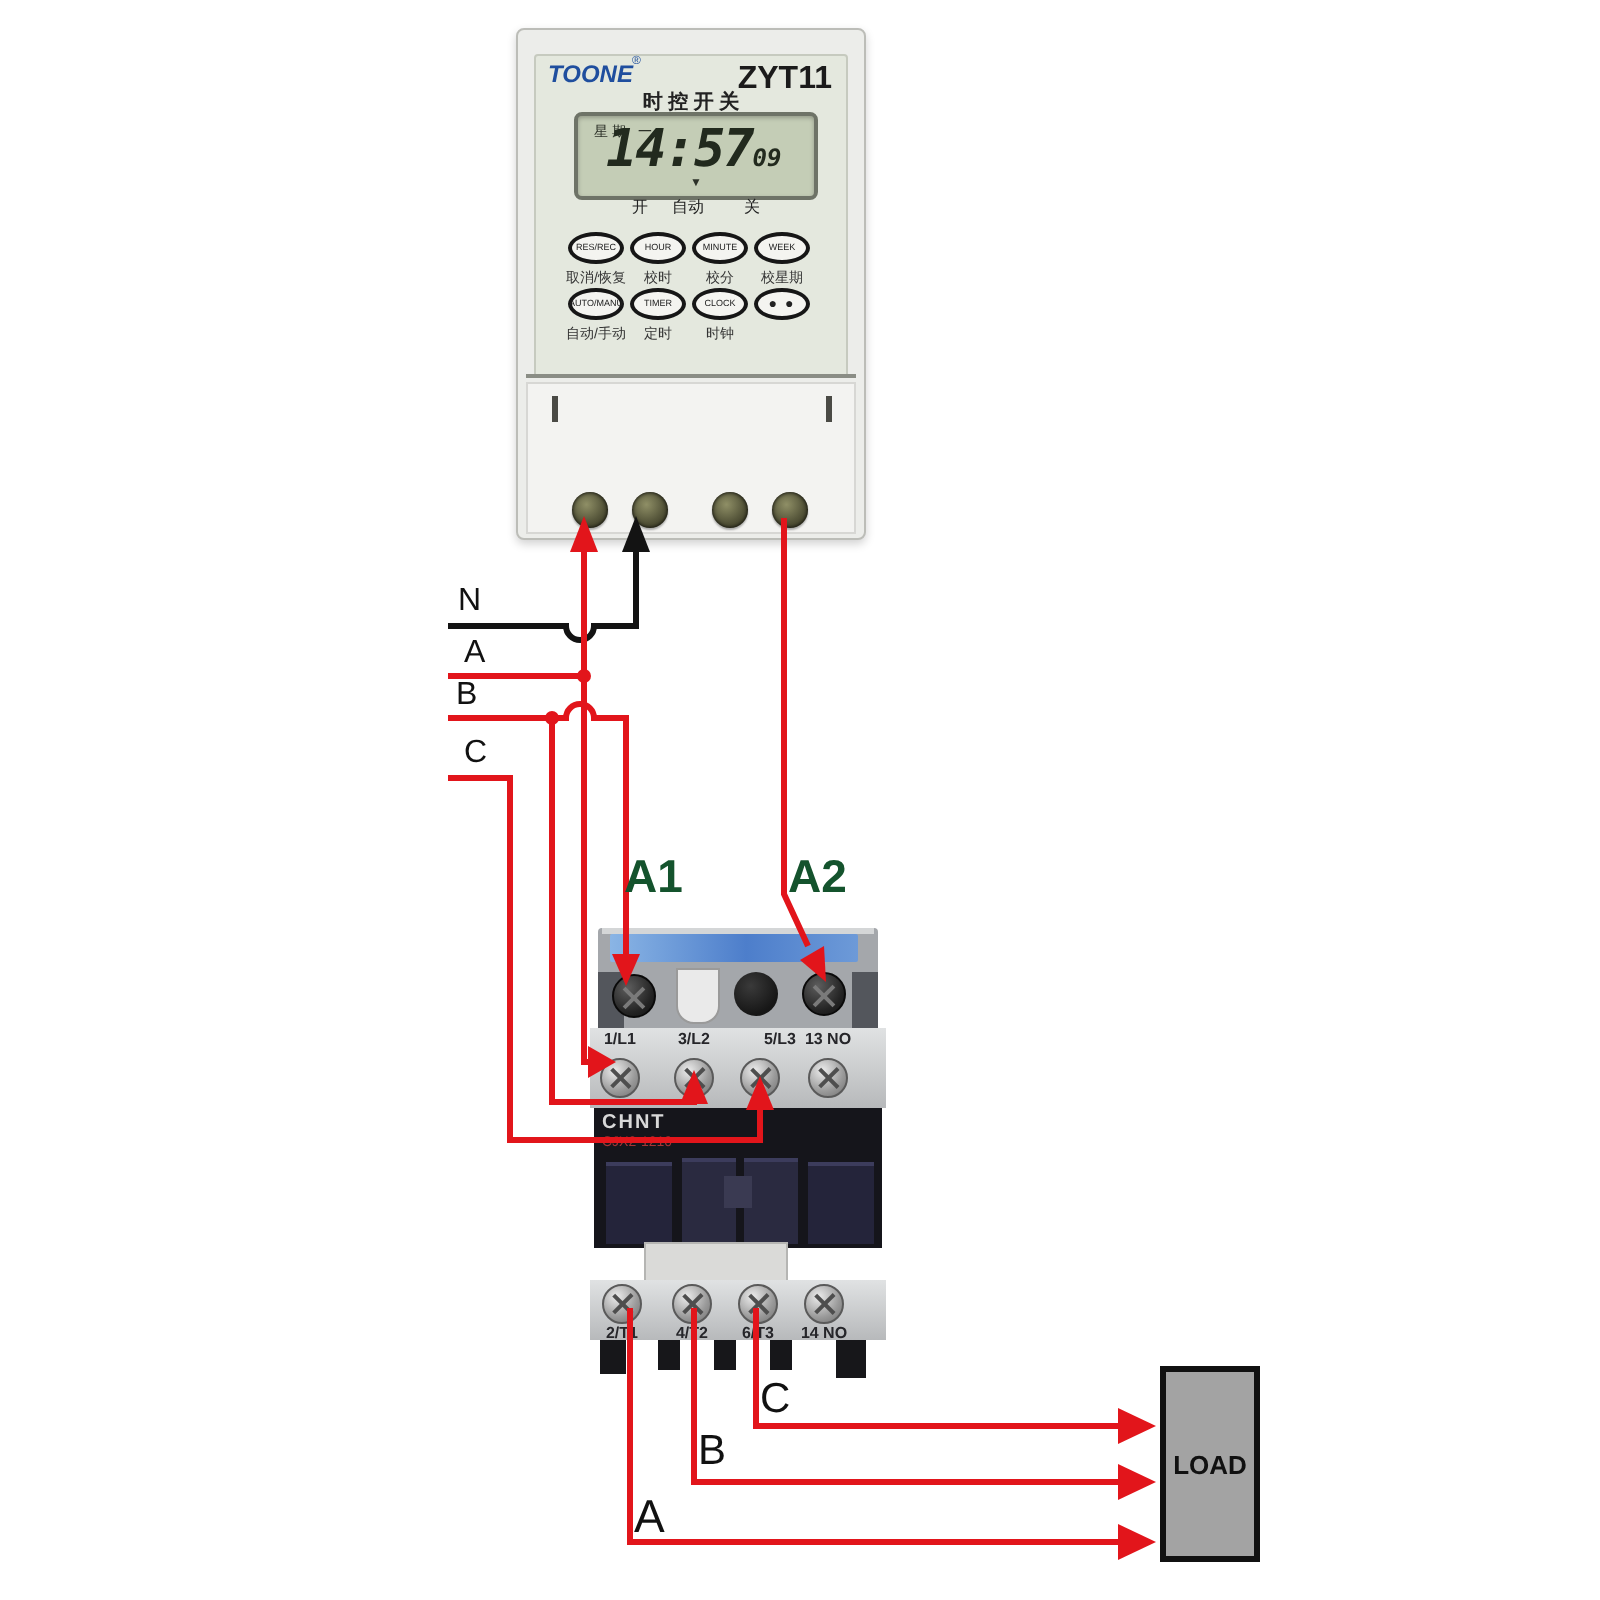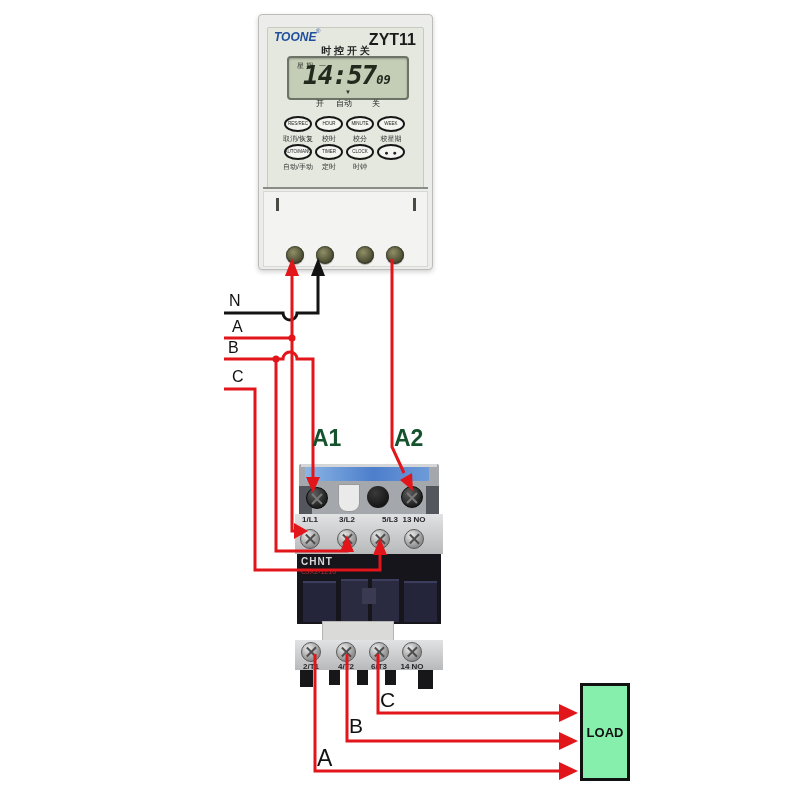--- a/index.html
+++ b/index.html
@@ -37,21 +37,21 @@
                border:1px solid #d7d7d4;box-sizing:border-box;}
   .clip{position:absolute;width:3px;height:13px;background:#4a4a45;top:6px;}
   .screw-t{position:absolute;width:18px;height:18px;border-radius:50%;top:54px;
            background:radial-gradient(circle at 40% 35%,#8f8f66,#55553a 55%,#33331f 100%);
            box-shadow:inset 0 0 2px #000,0 1px 1px rgba(0,0,0,.3);}
 
   
   .psbox{position:absolute;left:177px;top:300px;width:47px;height:98px;background:#fff;
          border:3px solid #111;box-sizing:border-box;display:flex;flex-direction:column;
          align-items:center;justify-content:center;font-size:11px;font-weight:bold;line-height:14px;}
-  .loadbox{position:absolute;left:580px;top:683px;width:50px;height:98px;background:#86efac;
+  .loadbox{position:absolute;left:580px;top:683px;width:50px;height:98px;background:#a3a3a3;
            border:3px solid #111;box-sizing:border-box;display:flex;align-items:center;
            justify-content:center;font-size:13px;font-weight:bold;}
 
   
   .contactor{position:absolute;left:293px;top:462px;width:152px;height:233px;}
   .ct-top{position:absolute;left:6px;top:2px;width:140px;height:52px;background:#a4a7ab;border-radius:2px;}
   .ct-topedge{position:absolute;left:8px;top:2px;width:136px;height:3px;background:#d4d6d7;}
   .ct-blue{position:absolute;left:12px;top:5px;width:124px;height:14px;
            background:linear-gradient(90deg,#8ab5e5,#4d7ecb 55%,#6d9ad8);border-radius:1px;}
   .ct-sidedark{position:absolute;top:24px;width:13px;height:30px;background:#53565c;}

